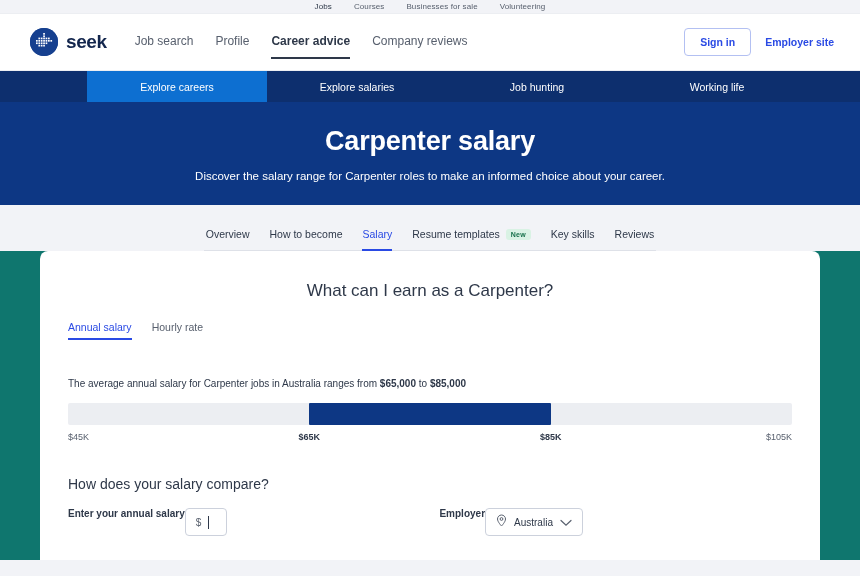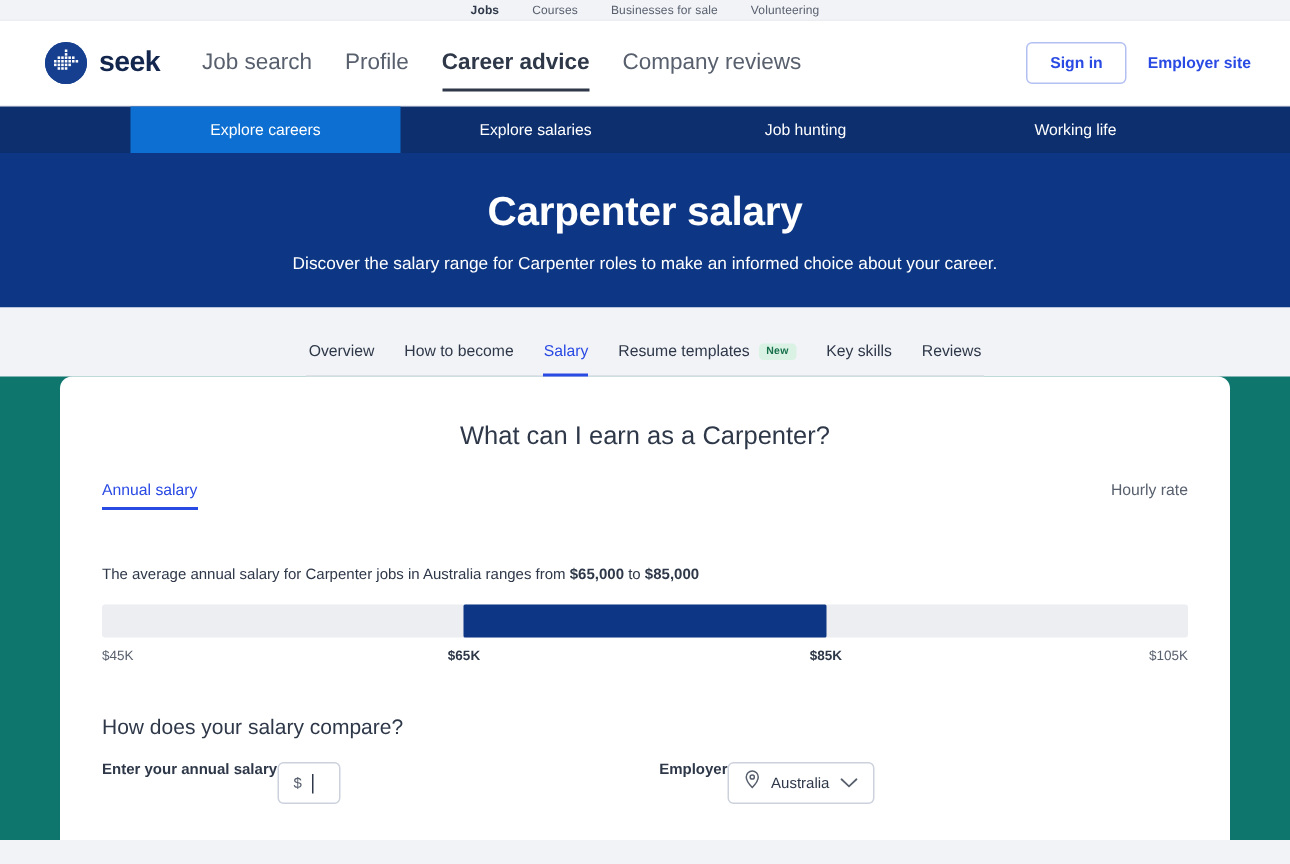--- a/index.html
+++ b/index.html
@@ -20,21 +20,21 @@
     align-items: center;
     gap: 22px;
     border-bottom: 1px solid #eceef2;
   }
   .utility-link {
     font-size: 8px;
     color: #58606e;
     letter-spacing: .1px;
     cursor: pointer;
   }
-  .utility-link.active { color: #2e3849; font-weight: bold; }
+  .utility-link.active { color: #2e3849; font-weight: normal; }
 
   
   .site-header {
     height: 57px;
     background: #ffffff;
     display: flex;
     align-items: center;
     padding: 0 26px 0 30px;
     border-bottom: 1px solid #eceef2;
   }
@@ -43,21 +43,21 @@
     width: 28px; height: 28px; border-radius: 50%;
     background: #16408f;
     display: block;
   }
   .brand-name {
     font-size: 19px; font-weight: bold; color: #13264d;
     letter-spacing: -0.4px;
   }
   .main-nav { display: flex; align-items: center; gap: 22px; margin-left: 28px; }
   .main-nav-item {
-    font-size: 15px; color: #58606e; cursor: pointer;
+    font-size: 12px; color: #58606e; cursor: pointer;
     position: relative; padding-bottom: 2px;
   }
   .main-nav-item.active { color: #2e3849; font-weight: bold; }
   .main-nav-item.active::after {
     content: ""; position: absolute; left: 0; right: 0; bottom: -9px;
     height: 2px; background: #2e3849;
   }
   .header-right { margin-left: auto; display: flex; align-items: center; gap: 14px; }
   .signin-button {
     border: 1px solid #b3c0f2;
@@ -135,21 +135,21 @@
   .card {
     background: #ffffff;
     border-radius: 8px 8px 0 0;
     height: 100%;
     padding: 30px 28px 0 28px;
   }
   .card-title {
     font-size: 17px; color: #2e3849; text-align: center; margin-bottom: 20px;
   }
   .unit-tabs {
-    display: flex; justify-content: space-between; gap: 20px;
+    display: flex; justify-content: flex-start; gap: 20px;
     margin-bottom: 38px;
   }
   .unit-tab {
     font-size: 10.5px; color: #58606e; cursor: pointer;
     padding-bottom: 7px; position: relative;
   }
   .unit-tab.active { color: #2a4ae4; }
   .unit-tab.active::after {
     content: ""; position: absolute; left: 0; right: 0; bottom: 0;
     height: 2px; background: #2a4ae4;

